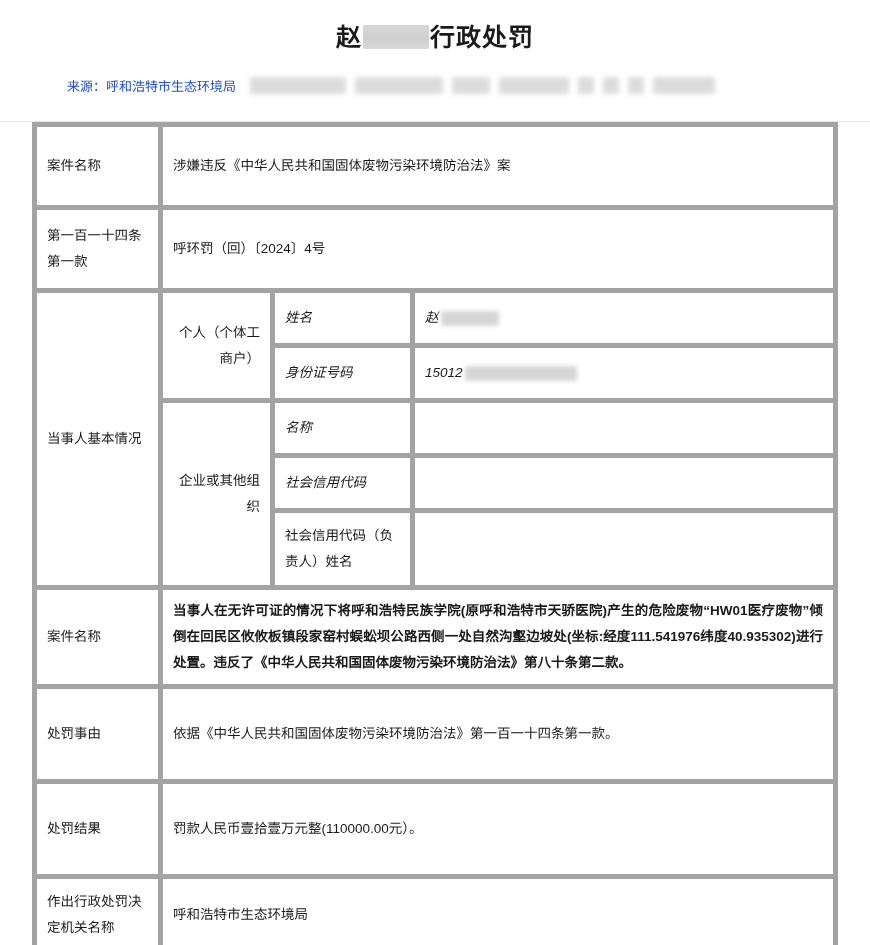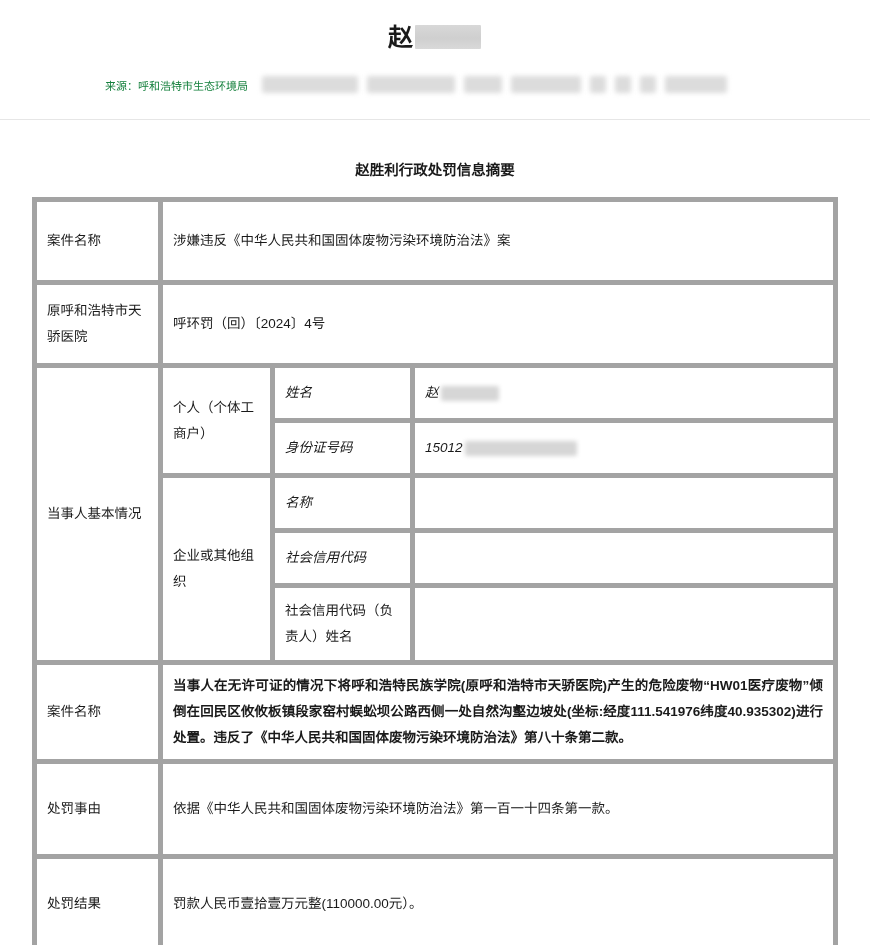--- a/index.html
+++ b/index.html
@@ -54,24 +54,24 @@
 
   .source-line {
     display: flex;
     align-items: center;
     margin: 22px 0 0 0;
     padding: 0 0 26px 0;
     font-size: 13px;
     color: #4a4a4a;
   }
   .source-label {
-    margin-left: 105px;
+    margin-left: 67px;
     white-space: nowrap;
-    font-size: 11px;
-    color: #15803d;
+    font-size: 13px;
+    color: #1d4ed8;
   }
   .source-blur-wrap {
     display: flex;
     align-items: center;
     gap: 9px;
     margin-left: 14px;
   }
   .sb {
     height: 17px;
     background: #dcdcdc;
@@ -122,20 +122,21 @@
   }
   .just {
     text-align: justify;
     text-justify: inter-ideograph;
     line-height: 28px;
     font-weight: bold;
   }
   .sub-lbl {
     width: 112px;
     vertical-align: middle;
+    text-align: right;
   }
   .sub-lbl2 {
     width: 140px;
     vertical-align: middle;
   }
   .tall-1 { height: 62px; }
   .tall-2 { height: 56px; }
   .val-cell { height: 34px; font-style: italic; }
 
   .cell-redact {
@@ -152,56 +153,56 @@
 </head>
 <body>
 
 <div class="page">
 
   <div class="doc-header">
 
     <div class="doc-title">
       <span class="title-seg">赵</span>
       <span class="redact title-redact"></span>
+      <span class="title-seg">行政处罚</span>
     </div>
 
     <div class="source-line">
       <span class="source-label">来源：呼和浩特市生态环境局</span>
       <span class="source-blur-wrap">
         <span class="sb sb1"></span>
         <span class="sb sb2"></span>
         <span class="sb sb3"></span>
         <span class="sb sb4"></span>
         <span class="sb sb5"></span>
         <span class="sb sb6"></span>
         <span class="sb sb7"></span>
         <span class="sb sb8"></span>
       </span>
     </div>
   </div>
 
-  <div class="summary-title">赵胜利行政处罚信息摘要</div>
 
   <div class="table-wrap">
     <table class="penalty">
       <colgroup>
         <col style="width:126px">
         <col style="width:112px">
         <col style="width:140px">
         <col>
       </colgroup>
       <tbody>
 
         <tr>
           <td class="lbl tall-1">案件名称</td>
           <td class="ctr" colspan="3">涉嫌违反《中华人民共和国固体废物污染环境防治法》案</td>
         </tr>
 
         <tr>
-          <td class="lbl tall-1">原呼和浩特市天骄医院</td>
+          <td class="lbl tall-1">第一百一十四条第一款</td>
           <td class="ctr" colspan="3">呼环罚（回）〔2024〕4号</td>
         </tr>
 
         <tr>
           <td class="lbl" rowspan="5">当事人基本情况</td>
           <td class="sub-lbl" rowspan="2">个人（个体工商户）</td>
           <td class="sub-lbl2 val-cell">姓名</td>
           <td class="val-cell">
             <span>赵</span><span class="cell-redact name-redact"></span>
           </td>

